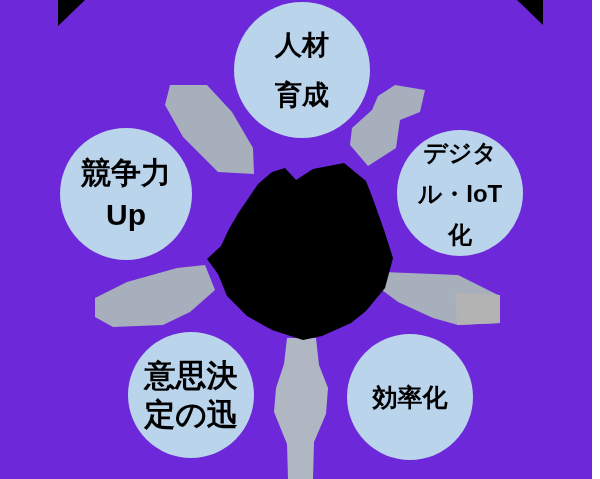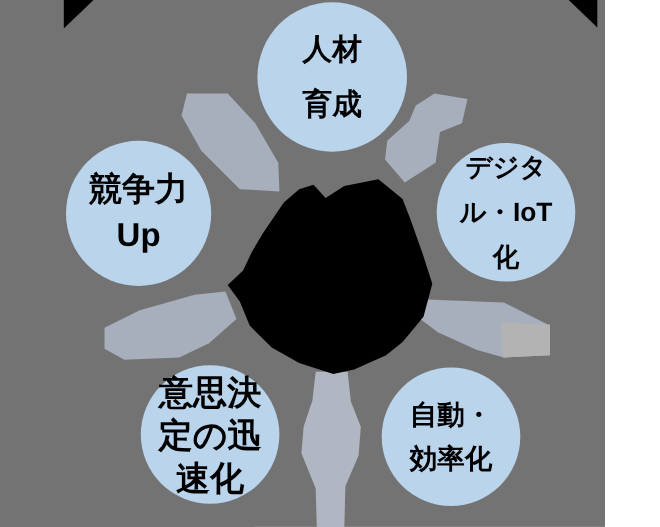--- a/index.html
+++ b/index.html
@@ -2,24 +2,24 @@
 <html><head>
 <meta charset="utf-8">
 <style>
   html, body {
     margin: 0;
     padding: 0;
     background: #ffffff;
   }
   #canvas {
     position: relative;
-    width: 550px;
+    width: 592px;
     height: 479px;
     overflow: hidden;
-    background: #737373;
+    background: #6d28d9;
     font-family: "Liberation Sans", "DejaVu Sans", sans-serif;
   }
   #shapes {
     position: absolute;
     left: 0;
     top: 0;
     z-index: 1;
   }
   .node {
     position: absolute;
@@ -73,28 +73,26 @@
     <span class="ln">育成</span>
   </div>
 
   <div class="node n-right">
     <span class="ln">デジタ</span>
     <span class="ln">ル・IoT</span>
     <span class="ln">化</span>
   </div>
 
   <div class="node n-br">
-    <span class="ln">自動・</span>
     <span class="ln">効率化</span>
   </div>
 
   <div class="node n-bl">
     <span class="ln">意思決</span>
     <span class="ln">定の迅</span>
-    <span class="ln">速化</span>
   </div>
 
   <div class="node n-left">
     <span class="ln">競争力</span>
     <span class="ln">Up</span>
   </div>
 
 </div>
 
 </body></html>

